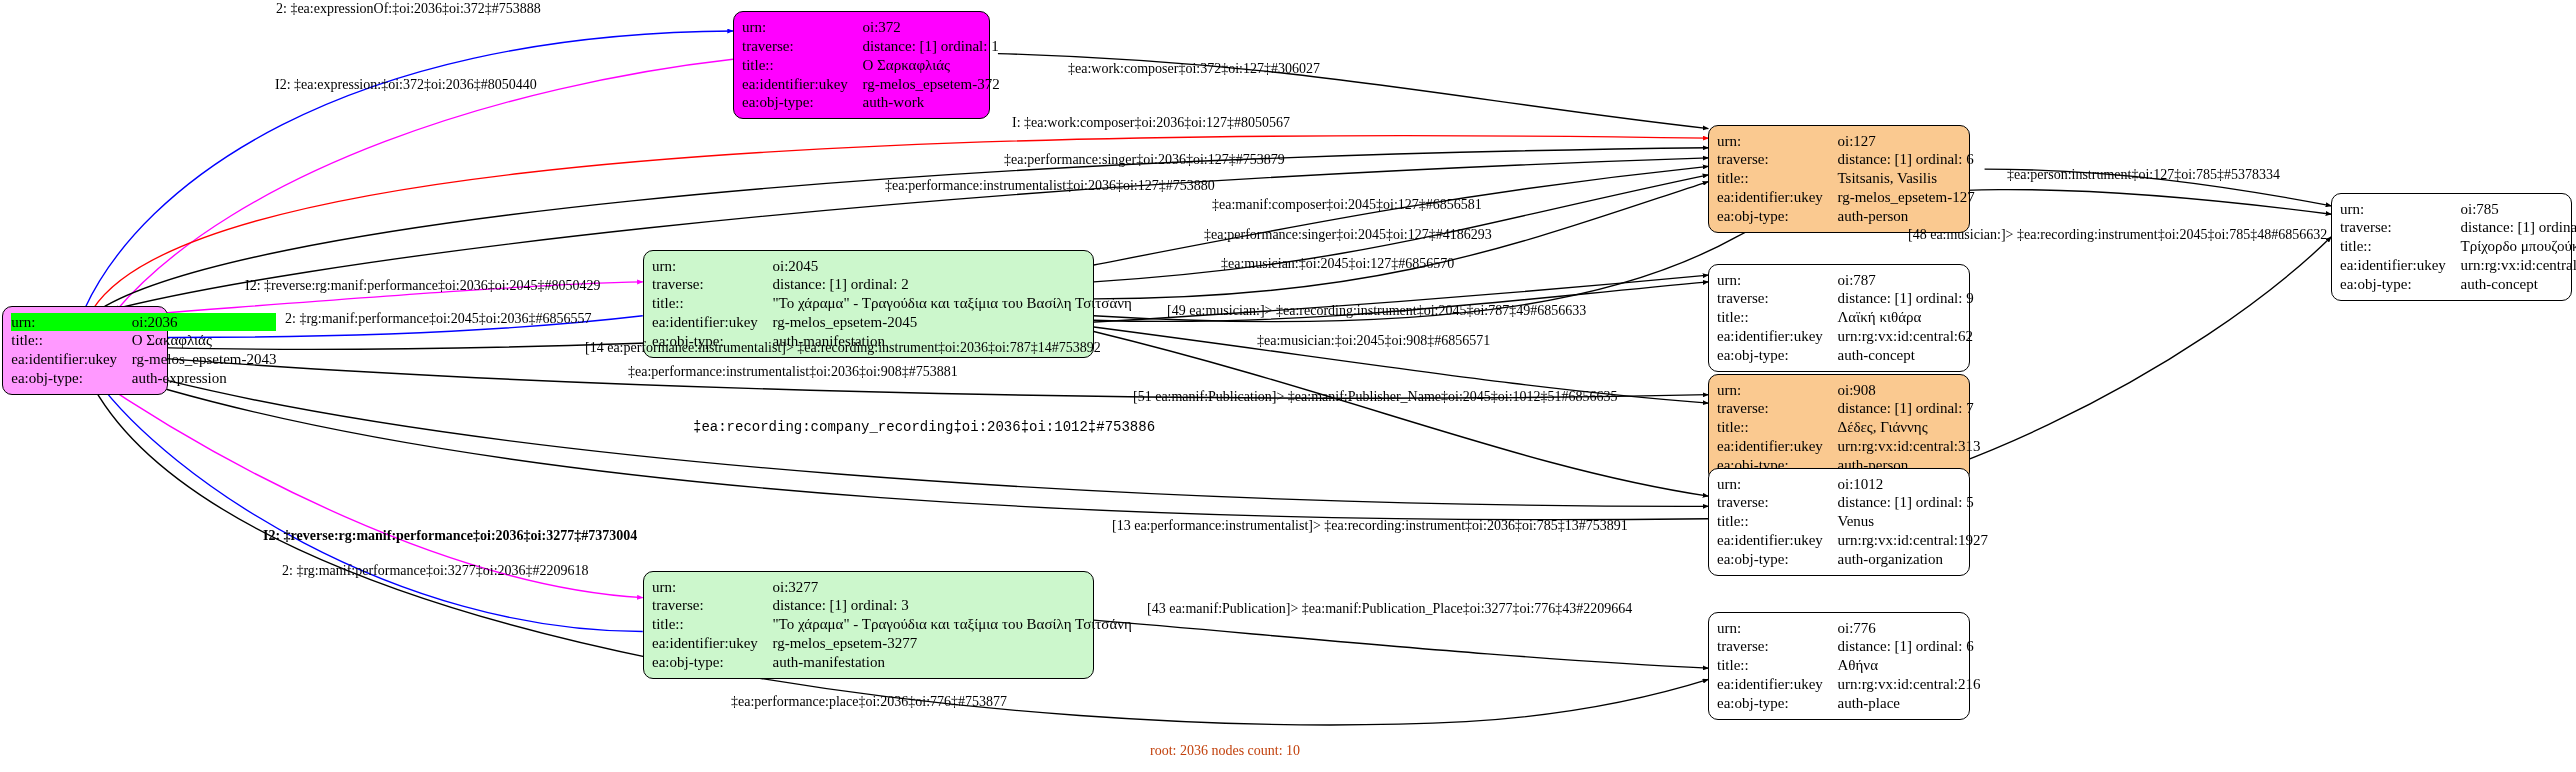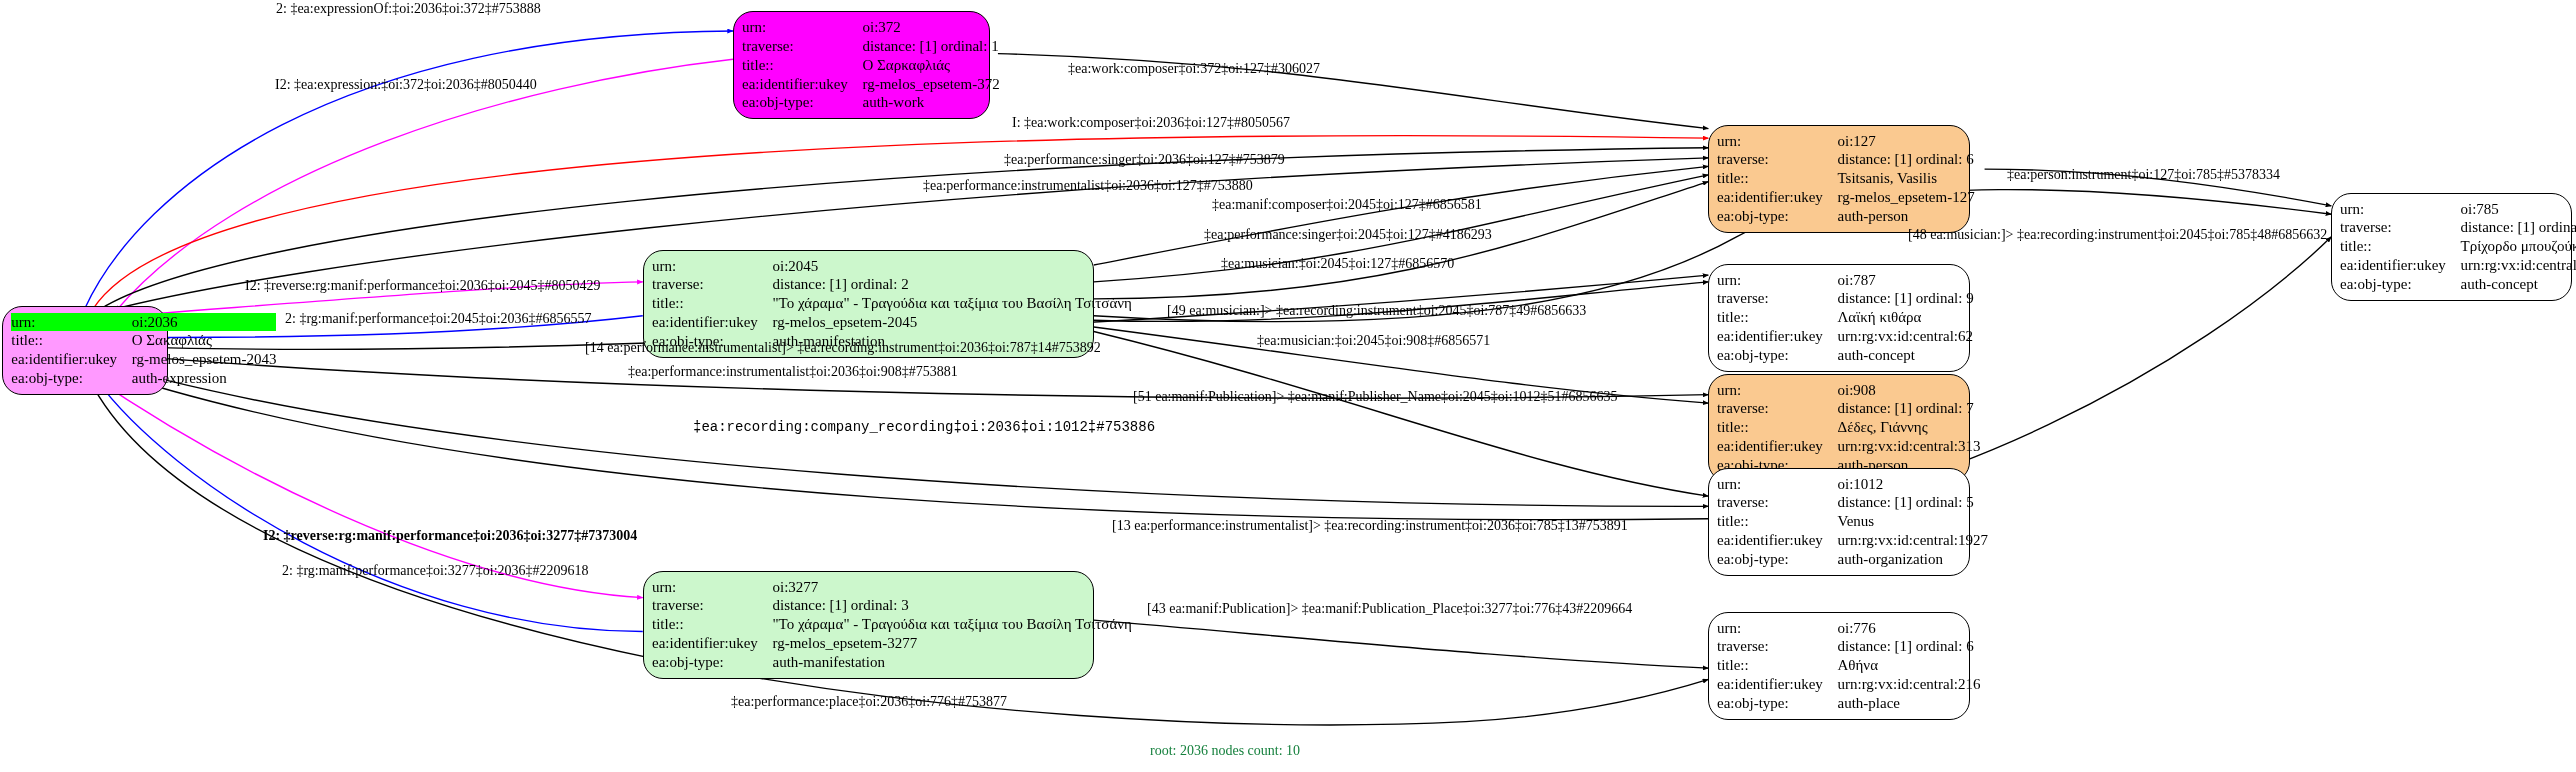--- a/index.html
+++ b/index.html
@@ -1,36 +1,36 @@
 <!DOCTYPE html>
 <html style="font-size:9px"><head>
 <meta charset="utf-8">
 <style>
   html,body{margin:0;padding:0;background:#ffffff;}
   body{font-family:"Liberation Serif","DejaVu Serif",serif;}
   #stage{position:relative;width:2576px;height:773px;background:#fff;overflow:hidden;}
   svg.edges{position:absolute;left:0;top:0;width:2576px;height:773px;pointer-events:none;}
 
-  .node{position:absolute;box-sizing:border-box;border:1.1px solid #000;border-radius:20px;
+  .node{position:absolute;box-sizing:border-box;border:1.1px solid #000;border-radius:10px;
         background:#fff;padding:5.6px 8px;}
   .node table{border-collapse:collapse;width:100%;}
   .node td{font-size:15px;line-height:1.22;color:#000;white-space:nowrap;padding:0 0 0.6px 0;
            font-family:"Liberation Serif","DejaVu Serif",serif;}
   .node td.k{padding-right:14.7px;}
   .node .hl{background:#00ff00;}
 
   .n-magenta{background:#ff00ff;}
   .n-pink{background:#ff99ff;}
   .n-orange{background:#fac990;}
   .n-green{background:#ccf7cc;}
   .n-white{background:#ffffff;}
 
   .elabel{position:absolute;font-size:14px;color:#000;white-space:nowrap;
           font-family:"Liberation Serif","DejaVu Serif",serif;line-height:1;}
-  .footer{position:absolute;font-size:14px;color:#15803d;white-space:nowrap;
+  .footer{position:absolute;font-size:14px;color:#c2410c;white-space:nowrap;
           font-family:"Liberation Serif","DejaVu Serif",serif;}
 </style>
 </head>
 <body>
 
 <div id="stage">
 
   <svg class="edges" viewBox="0 0 4569 1371">
     <defs>
       <marker id="ahB" markerWidth="11" markerHeight="9" refX="10" refY="4.5" orient="auto" markerUnits="userSpaceOnUse">
@@ -363,21 +363,21 @@
       </tr>
     </tbody>
       </table>
   </div>
 
   <div class="elabel" style="left:276px;top:1.7px;">2: ‡ea:expressionOf:‡oi:2036‡oi:372‡#753888</div>
   <div class="elabel" style="left:275px;top:78px;">I2: ‡ea:expression:‡oi:372‡oi:2036‡#8050440</div>
   <div class="elabel" style="left:1012px;top:116px;">I: ‡ea:work:composer‡oi:2036‡oi:127‡#8050567</div>
   <div class="elabel" style="left:1068px;top:62px;">‡ea:work:composer‡oi:372‡oi:127‡#306027</div>
   <div class="elabel" style="left:1004px;top:153px;">‡ea:performance:singer‡oi:2036‡oi:127‡#753879</div>
-  <div class="elabel" style="left:923px;top:179px;">‡ea:performance:instrumentalist‡oi:2036‡oi:127‡#753880</div>
+  <div class="elabel" style="left:885px;top:179px;">‡ea:performance:instrumentalist‡oi:2036‡oi:127‡#753880</div>
   <div class="elabel" style="left:1212px;top:198px;">‡ea:manif:composer‡oi:2045‡oi:127‡#6856581</div>
   <div class="elabel" style="left:2007px;top:168px;">‡ea:person:instrument‡oi:127‡oi:785‡#5378334</div>
   <div class="elabel" style="left:1204px;top:228px;">‡ea:performance:singer‡oi:2045‡oi:127‡#4186293</div>
   <div class="elabel" style="left:1908px;top:228px;">[48 ea:musician:]&gt; ‡ea:recording:instrument‡oi:2045‡oi:785‡48#6856632</div>
   <div class="elabel" style="left:1221px;top:257px;">‡ea:musician:‡oi:2045‡oi:127‡#6856570</div>
   <div class="elabel" style="left:245px;top:279px;">I2: ‡reverse:rg:manif:performance‡oi:2036‡oi:2045‡#8050429</div>
   <div class="elabel" style="left:285px;top:312px;">2: ‡rg:manif:performance‡oi:2045‡oi:2036‡#6856557</div>
   <div class="elabel" style="left:1167px;top:304px;">[49 ea:musician:]&gt; ‡ea:recording:instrument‡oi:2045‡oi:787‡49#6856633</div>
   <div class="elabel" style="left:1257px;top:334px;">‡ea:musician:‡oi:2045‡oi:908‡#6856571</div>
   <div class="elabel" style="left:585px;top:341px;">[14 ea:performance:instrumentalist]&gt; ‡ea:recording:instrument‡oi:2036‡oi:787‡14#753892</div>

